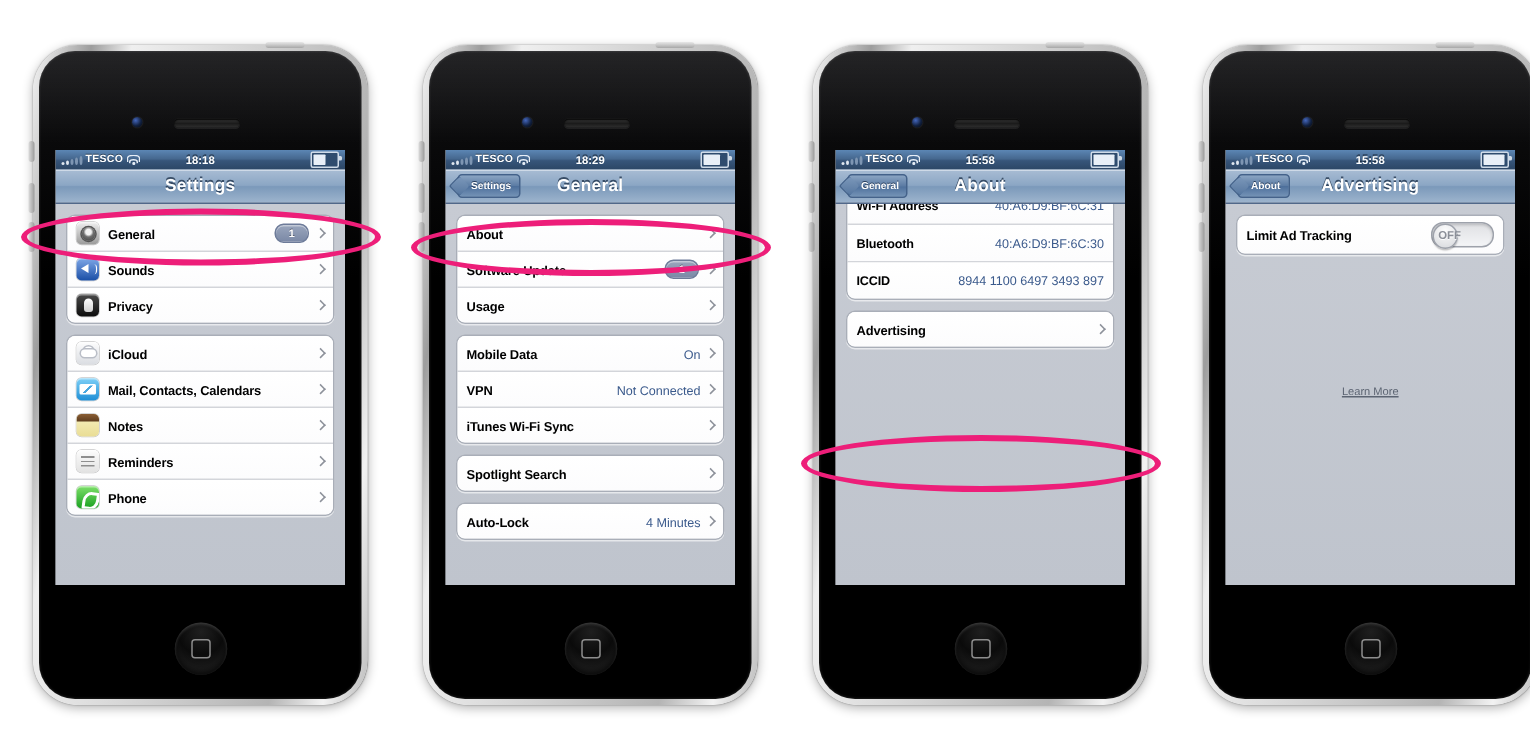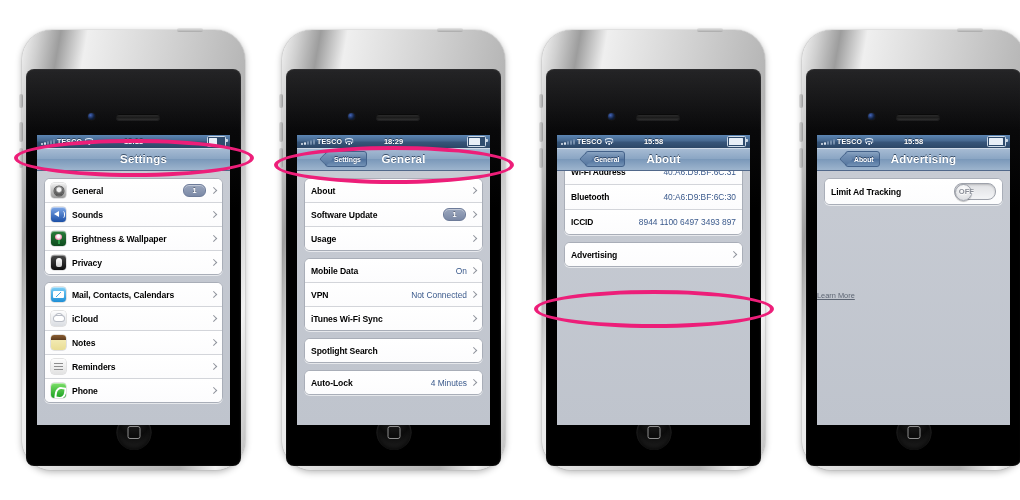--- a/index.html
+++ b/index.html
@@ -17,25 +17,24 @@
   .phone-3{margin-left:37px;}
   .phone-4{margin-left:37px;}
 
   .bezel{
     position:absolute;inset:0;border-radius:30px;
     background:linear-gradient(100deg,#f4f4f4 0%,#cfcfcf 6%,#9d9d9d 13%,#efefef 22%,#d2d2d2 50%,#b4b4b4 78%,#f2f2f2 90%,#bcbcbc 100%);
     box-shadow:0 2px 7px rgba(0,0,0,.30), 0 0 1px rgba(0,0,0,.5);
   }
   .face{
     position:absolute;left:4px;top:4px;right:4px;bottom:4px;
-    border-radius:8px;
+    border-radius:24px;
     background:linear-gradient(180deg,#101012 0%,#000 35%,#000 100%);
     box-shadow:inset 0 0 2px rgba(255,255,255,.2);
     overflow:hidden;
-    margin-top:35px;
   }
   .face-gloss{
     position:absolute;left:0;top:0;width:100%;height:62px;
     background:linear-gradient(180deg,rgba(255,255,255,.085),rgba(255,255,255,0));
     pointer-events:none;
   }
   
   .camera{
     position:absolute;left:62px;top:44px;width:7px;height:7px;border-radius:50%;
     background:radial-gradient(circle at 35% 32%,#4466bb 0%,#11203f 55%,#05080f 100%);
@@ -98,21 +97,20 @@
   .batt span{display:block;height:100%;background:#e8eff7;border-radius:.5px;}
 
   
   .navbar{
     height:22px;width:100%;position:relative;
     background:linear-gradient(180deg,#a9bdd4 0%,#8ba6c4 48%,#7b99ba 52%,#9db4cd 100%);
     border-bottom:1px solid #4c6versus;
     border-bottom:1px solid #51688a;
     display:flex;align-items:center;
     box-shadow:inset 0 1px 0 rgba(255,255,255,.45);
-    padding-left:20px;
   }
   .navtitle{
     position:absolute;left:0;right:0;text-align:center;
     font-size:11.5px;font-weight:bold;color:#fff;
     text-shadow:0 -1px 0 rgba(40,60,85,.85);letter-spacing:.2px;
   }
   .backbtn{
     position:relative;margin-left:8px;height:14px;padding:0 5px 0 8px;
     display:flex;align-items:center;
     font-size:6.8px;font-weight:bold;color:#fff;
@@ -176,21 +174,21 @@
     position:absolute;left:0px;top:0px;width:15px;height:15px;border-radius:50%;
     background:radial-gradient(circle at 50% 25%,#fdfdfd,#d6d8dc);
     border:1px solid #9ea2ab;box-shadow:0 1px 1px rgba(0,0,0,.25);
   }
   .toggle .tlabel{
     position:absolute;right:21px;top:0;line-height:15px;
     font-size:7.6px;font-weight:bold;color:#8b8f98;
     text-shadow:0 1px 0 rgba(255,255,255,.8);
   }
   .learnmore{
-    text-align:left;font-size:7.4px;color:#5c6472;margin-top:86px;
+    text-align:center;font-size:7.4px;color:#5c6472;margin-top:86px;
     text-decoration:underline;
   }
 
   
   .highlight{
     position:absolute;border:4px solid #ED1E79;border-radius:50%;
     box-sizing:border-box;pointer-events:none;z-index:50;
   }
 
   
@@ -286,40 +284,35 @@
               <span class="rlabel">General</span>
               <span class="badge">1</span>
               <span class="chev"></span>
             </div>
             <div class="row">
               <span class="ricon ic-sounds"></span>
               <span class="rlabel">Sounds</span>
               <span class="chev" style="margin-left:auto"></span>
             </div>
             <div class="row">
-              <span class="ricon ic-bright"></span>
-              <span class="rlabel">Brightness &amp; Wallpaper</span>
-              <span class="chev" style="margin-left:auto"></span>
-            </div>
-            <div class="row">
               <span class="ricon ic-privacy"></span>
               <span class="rlabel">Privacy</span>
               <span class="chev" style="margin-left:auto"></span>
             </div>
           </div>
 
           <div class="group">
             <div class="row">
+              <span class="ricon ic-icloud"></span>
+              <span class="rlabel">iCloud</span>
+              <span class="chev" style="margin-left:auto"></span>
+            </div>
+            <div class="row">
               <span class="ricon ic-mail"></span>
               <span class="rlabel">Mail, Contacts, Calendars</span>
-              <span class="chev" style="margin-left:auto"></span>
-            </div>
-            <div class="row">
-              <span class="ricon ic-icloud"></span>
-              <span class="rlabel">iCloud</span>
               <span class="chev" style="margin-left:auto"></span>
             </div>
             <div class="row">
               <span class="ricon ic-notes"></span>
               <span class="rlabel">Notes</span>
               <span class="chev" style="margin-left:auto"></span>
             </div>
             <div class="row">
               <span class="ricon ic-rem"></span>
               <span class="rlabel">Reminders</span>

